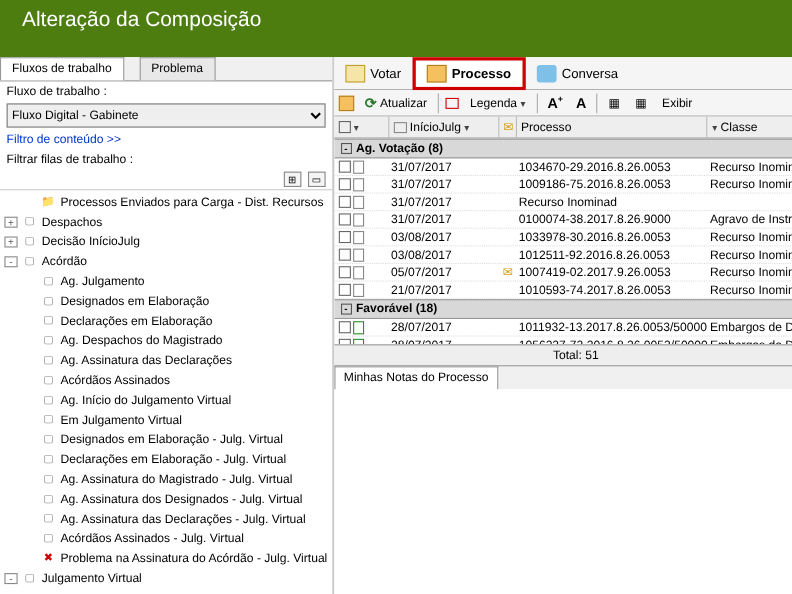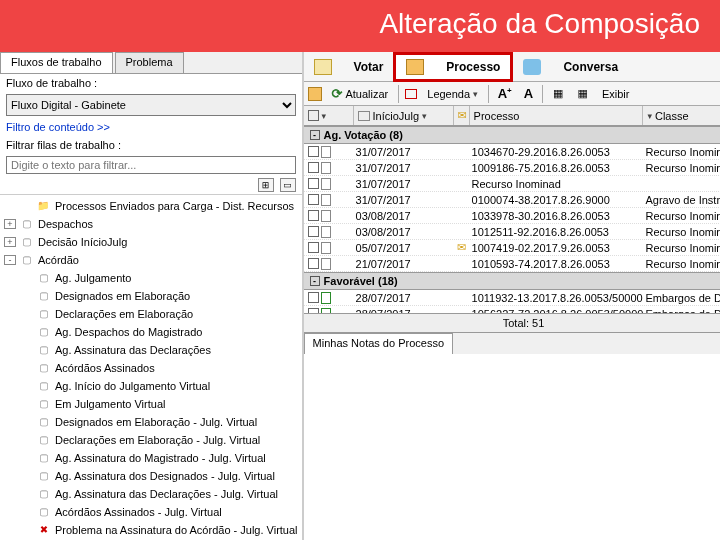--- a/index.html
+++ b/index.html
@@ -1,40 +1,40 @@
 <!DOCTYPE html>
 <html><head>
 <meta charset="utf-8">
 <style>
 * { box-sizing: border-box; margin: 0; padding: 0; font-family: Tahoma, Arial, sans-serif; }
 body { width: 720px; height: 540px; background: #fff; overflow: hidden; font-size: 11px; }
-.title-bar { background: #ef4444; color: #fff; height: 52px; padding: 8px 20px; font-size: 28px; font-weight: 400; text-align: right; }
+.title-bar { background: #4d7c0f; color: #fff; height: 52px; padding: 8px 20px; font-size: 19px; font-weight: 400; }
 .main { display: flex; height: 488px; }
 .left-panel { width: 340px; border-right: 2px solid #ccc; display: flex; flex-direction: column; }
 .right-panel { flex: 1; display: flex; flex-direction: column; }
 .tabs { display: flex; border-bottom: 1px solid #999; background: #f0f0f0; height: 22px; }
-.tab { padding: 3px 10px; border: 1px solid #999; border-bottom: none; background: #fff; margin-right: 2px; font-size: 11px; cursor: pointer; }
+.tab { padding: 3px 10px; border: 1px solid #999; border-bottom: none; background: #fff; margin-right: 14px; font-size: 11px; cursor: pointer; }
 .tab.inactive { background: #e8e8e8; }
 .label-row { padding: 3px 6px; font-size: 11px; }
 .select-row { padding: 2px 6px; display: flex; }
 .select-row select { flex: 1; font-size: 11px; border: 1px solid #7a7a7a; height: 22px; }
 .filter-link { color: #0033cc; padding: 3px 6px; font-size: 11px; cursor: pointer; }
 .filter-input { margin: 2px 6px; border: 1px solid #7a7a7a; padding: 2px 4px; font-size: 11px; color: #888; width: calc(100% - 12px); }
 .mini-toolbar { display: flex; justify-content: flex-end; padding: 2px 6px; gap: 6px; border-bottom: 1px solid #ccc; }
 .mini-btn { width: 16px; height: 14px; border: 1px solid #888; background: #f5f5f5; font-size: 9px; text-align: center; line-height: 12px; cursor: pointer; }
 .tree { flex: 1; overflow: hidden; padding: 2px 4px; font-size: 11px; line-height: 16px; }
 .tree-item { display: flex; align-items: center; padding: 1px 0; white-space: nowrap; cursor: pointer; }
 .tree-item .exp { width: 12px; text-align: center; color: #555; font-size: 9px; border: 1px solid #888; height: 10px; line-height: 8px; margin-right: 3px; }
 .tree-item .noexp { width: 14px; display: inline-block; }
 .tree-item .ico { width: 16px; height: 14px; margin-right: 3px; display: inline-flex; align-items: center; justify-content: center; font-size: 10px; }
 .tree-item.depth1 { padding-left: 18px; }
 .folder-ico { color: #d4a017; }
 .doc-ico { color: #888; }
 .top-tabs { display: flex; height: 30px; align-items: center; border-bottom: 1px solid #aaa; background: #f5f5f5; }
-.top-tab { display: flex; align-items: center; padding: 4px 10px; gap: 22px; cursor: pointer; font-size: 12px; font-weight: bold; }
+.top-tab { display: flex; align-items: center; padding: 4px 10px; gap: 5px; cursor: pointer; font-size: 12px; }
 .top-tab.active { border: 3px solid #c00; background: #fff; }
 .top-tab .ic { width: 18px; height: 16px; display: inline-block; }
 .ic-votar { background: #f5e6a8; border: 1px solid #c0a030; }
 .ic-processo { background: #f5c060; border: 1px solid #b08020; }
 .ic-conversa { background: #7ec0e8; border-radius: 3px; }
 .toolbar2 { display: flex; align-items: center; height: 24px; border-bottom: 1px solid #aaa; background: #f5f5f5; padding: 0 4px; gap: 6px; font-size: 11px; }
 .tb-btn { display: flex; align-items: center; gap: 3px; padding: 2px 4px; cursor: pointer; }
 .tb-ico { width: 14px; height: 14px; display: inline-block; }
 .ico-folder { background: #f5c060; border: 1px solid #b08020; }
 .ico-refresh { color: #2a7a2a; font-size: 13px; font-weight: bold; }
@@ -79,21 +79,20 @@
       <div class="tab inactive">Problema</div>
     </div>
     <div class="label-row">Fluxo de trabalho :</div>
     <div class="select-row">
       <select>
         <option>Fluxo Digital - Gabinete</option>
       </select>
     </div>
     <div class="filter-link">Filtro de conteúdo &gt;&gt;</div>
     <div class="label-row">Filtrar filas de trabalho :</div>
-    <input class="filter-input" placeholder="Digite o texto para filtrar..." style="">
     <div class="mini-toolbar">
       <div class="mini-btn">⊞</div>
       <div class="mini-btn">▭</div>
     </div>
     <div class="tree" id="tree">
         <div class="tree-item depth1">
           <span class="noexp"></span>
           <span class="ico">
             <span class="folder-ico">📁</span>
           </span>

